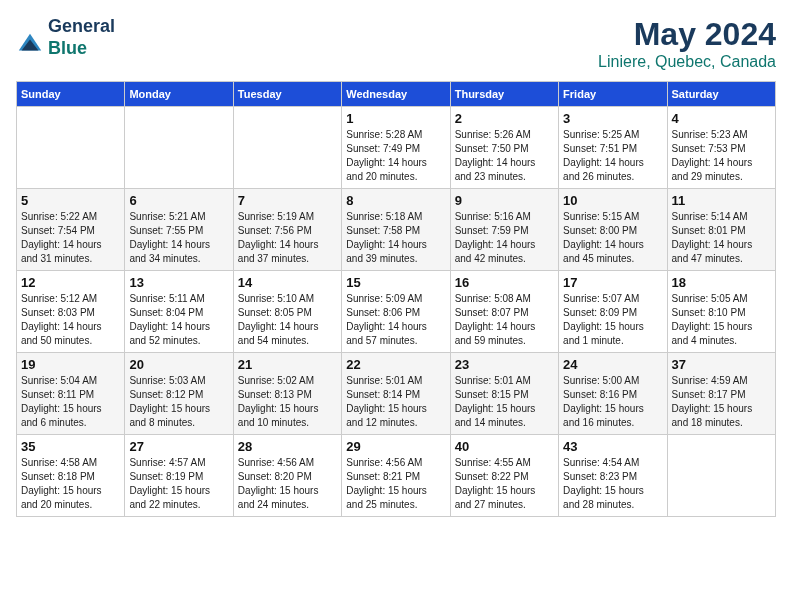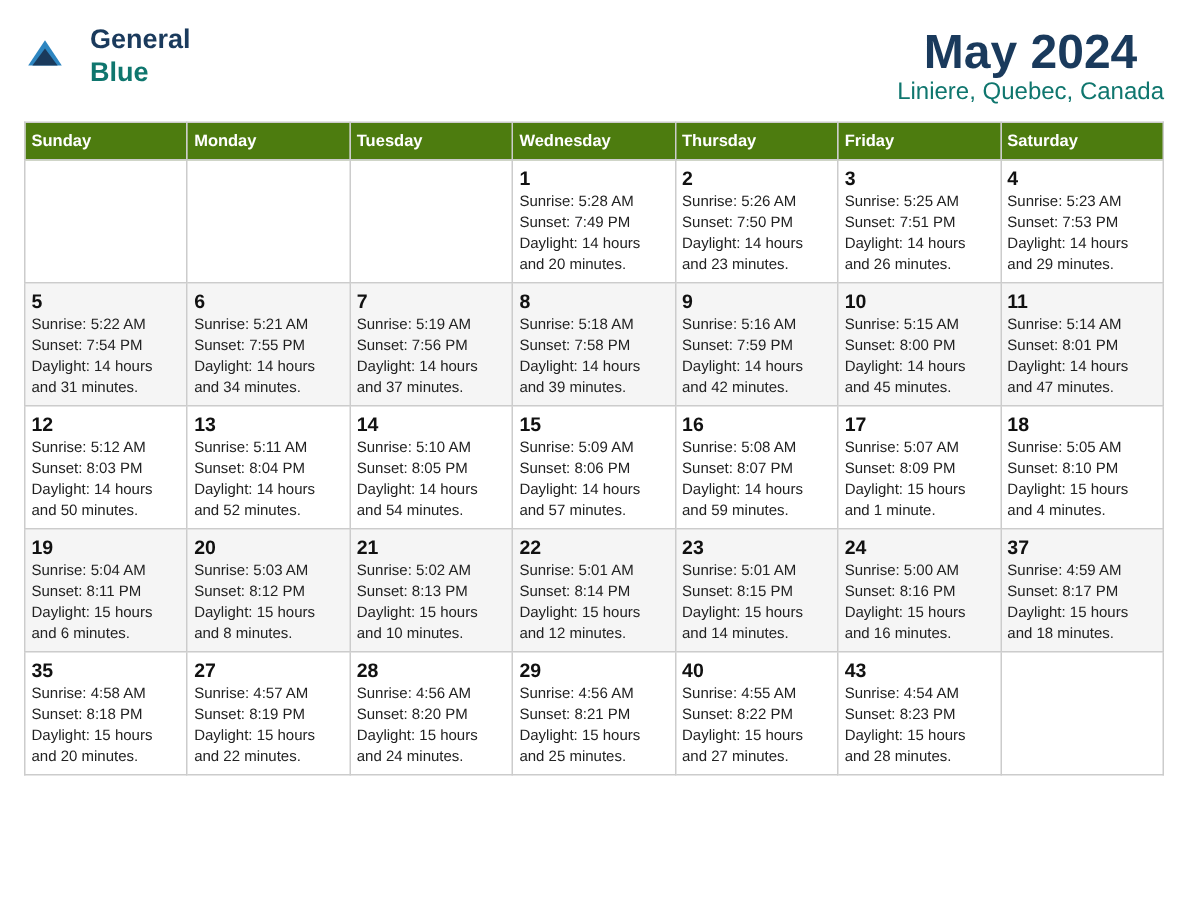--- a/index.html
+++ b/index.html
@@ -11,57 +11,57 @@
       padding: 16px;
     }
     .header {
       display: flex;
       justify-content: space-between;
       align-items: flex-start;
       margin-bottom: 10px;
     }
     .logo {
       display: flex;
-      align-items: center;
-      gap: 16px;
+      align-items: flex-end;
+      gap: 4px;
     }
     .logo-text {
       font-size: 18px;
       font-weight: bold;
       color: #1a3a5c;
       line-height: 1.2;
     }
     .logo-text span {
       color: #0f766e;
     }
     .logo-icon {
       width: 28px;
       height: 28px;
     }
     .title-block {
-      text-align: center;
+      text-align: right;
       margin-left: 16px;
     }
     .title-block h1 {
       font-size: 32px;
       color: #1a3a5c;
       font-weight: bold;
     }
     .title-block h2 {
       font-size: 16px;
       color: #0f766e;
       font-weight: normal;
     }
     table {
       width: 100%;
       border-collapse: collapse;
       font-size: 11px;
     }
     thead tr th {
-      background: #4d7c0f;
+      background: #1d4ed8;
       color: #fff;
       font-weight: bold;
       padding: 6px 4px;
       text-align: left;
       border: 1px solid #ccc;
     }
     tbody tr td {
       border: 1px solid #ccc;
       vertical-align: top;
       padding: 4px;

